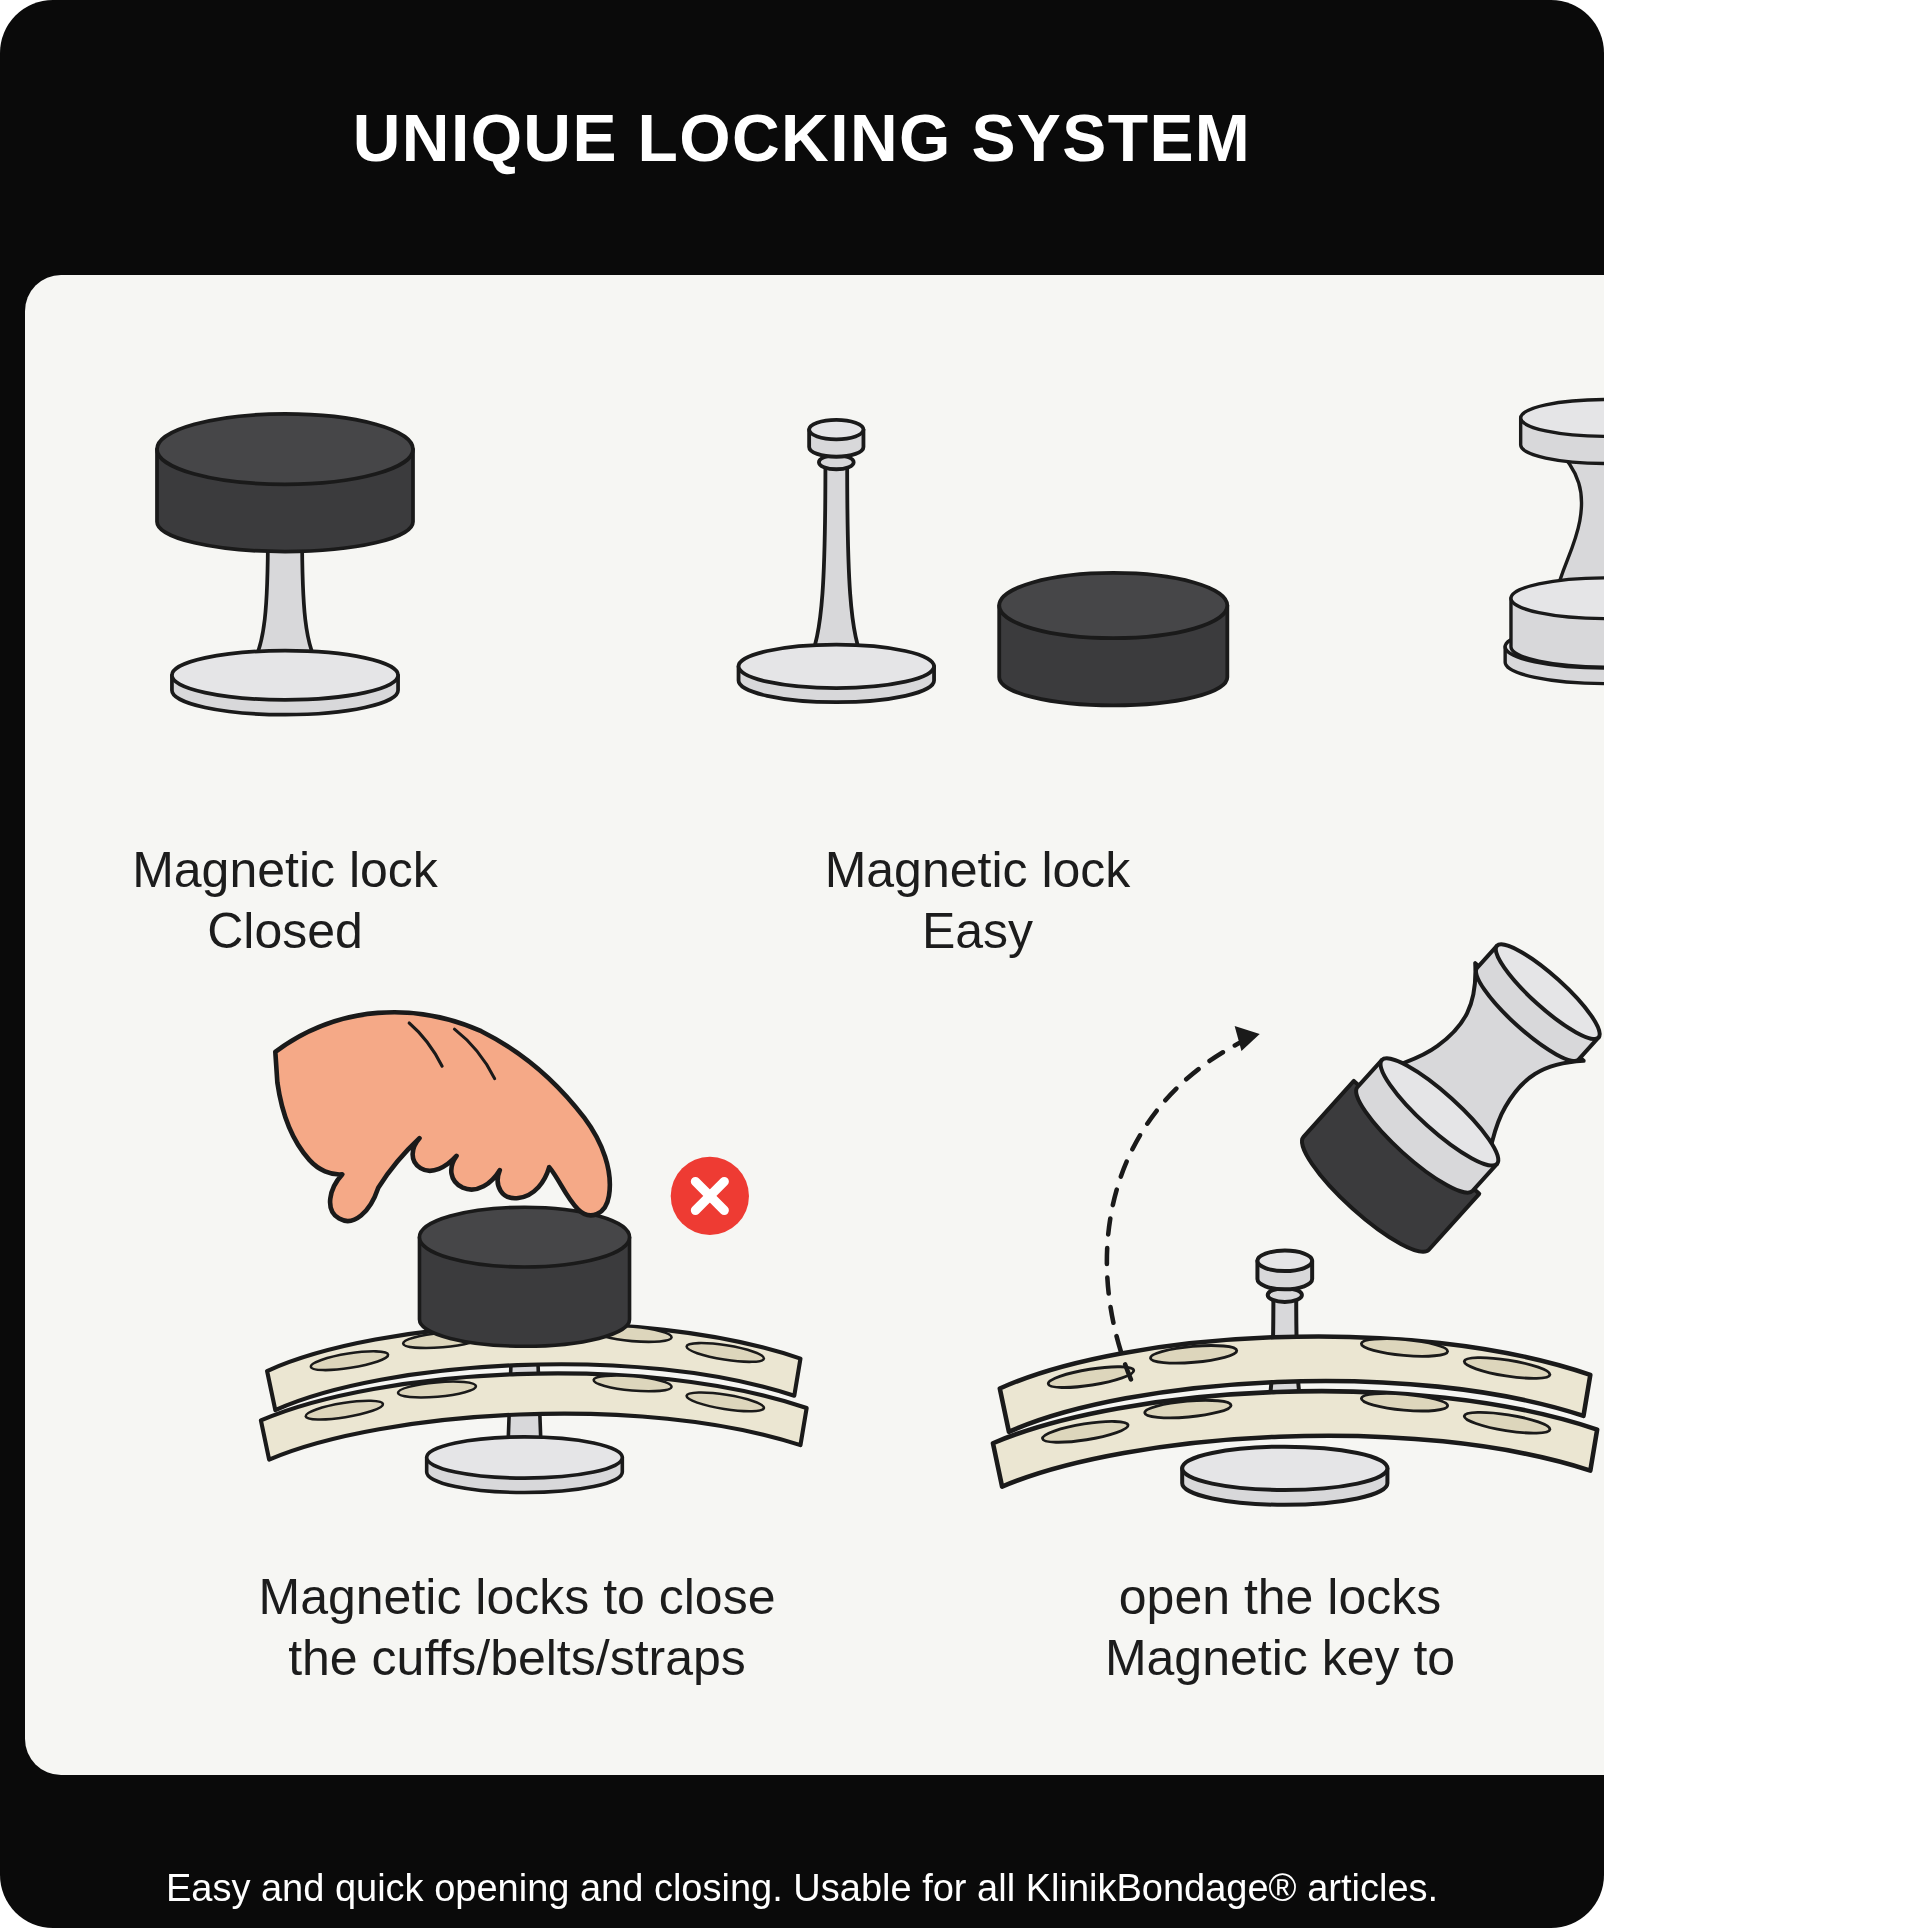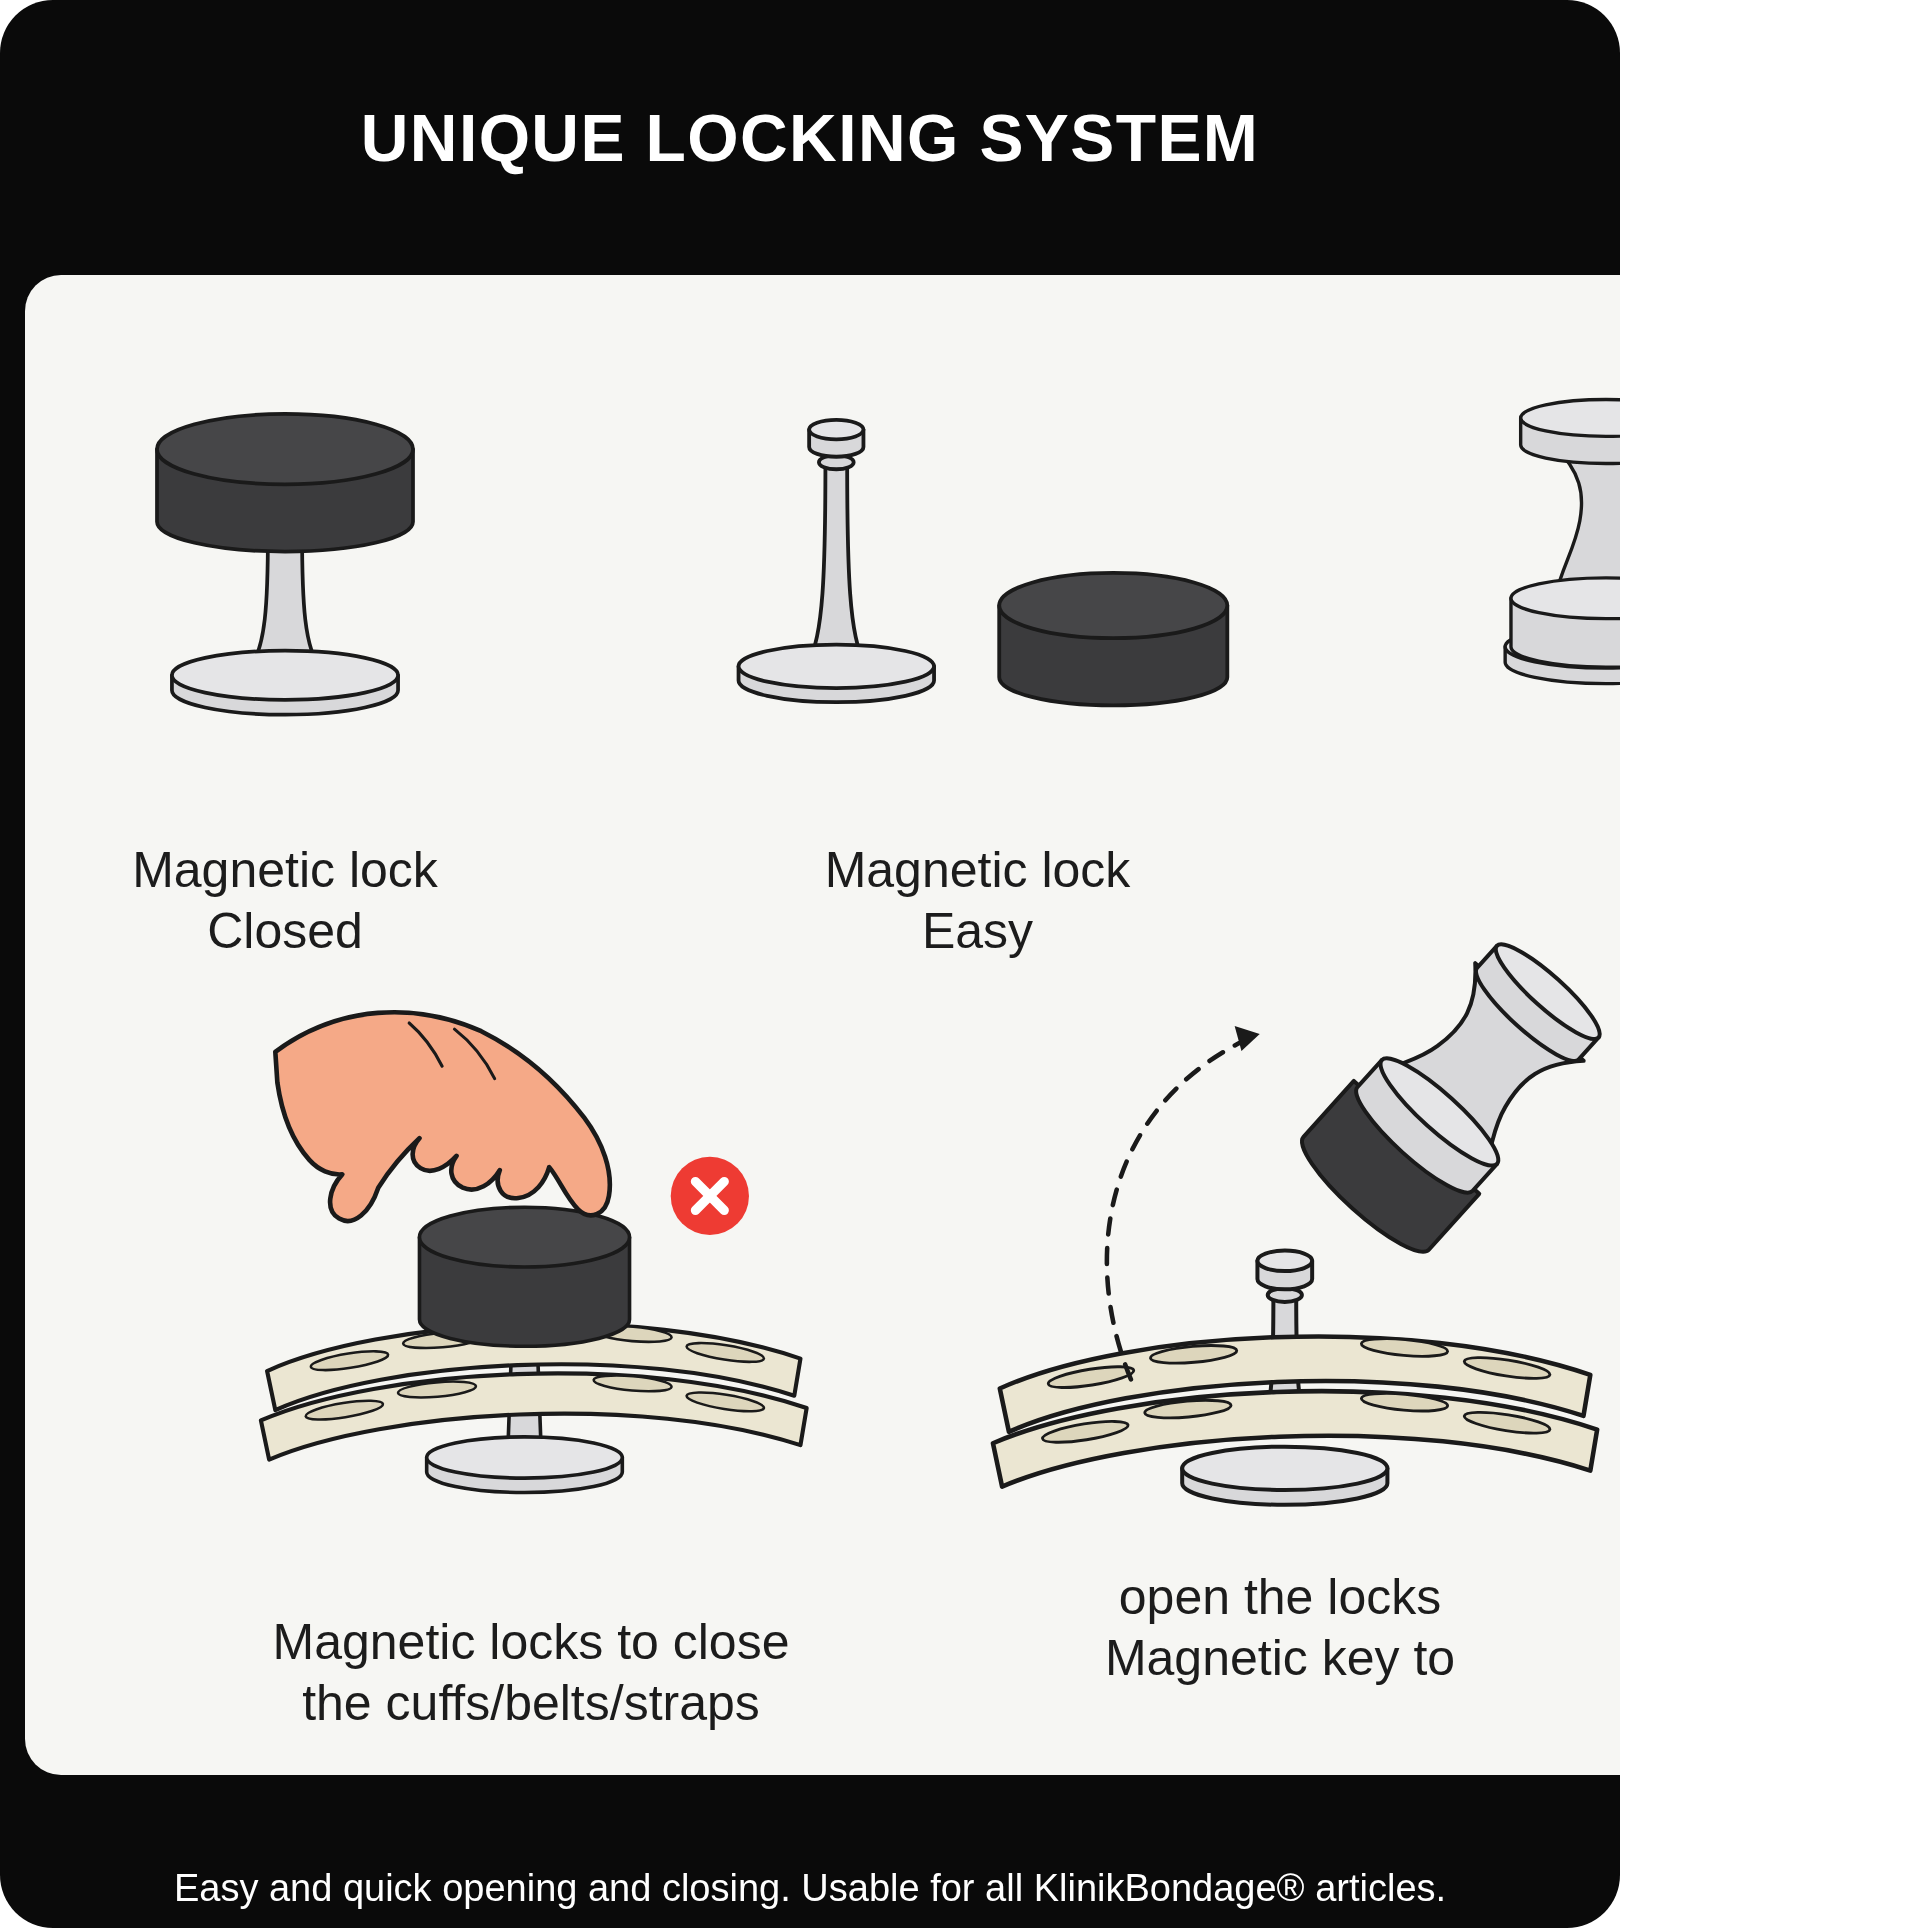--- a/index.html
+++ b/index.html
@@ -1,21 +1,20 @@
 <!DOCTYPE html>
 <html style="--page-bg: #0A0A0A; --panel: #F6F6F3; --ink: #1A1A1A; --metal: #D8D8DA; --metal-light: #E5E5E7; --dark: #3B3B3D; --dark-top: #464648; --strap: #EBE6D2; --slot: #DDD6BC; --skin: #F5A987; --badge-red: #EE3B33; --badge-green: #2EC850; --text-dark: #1C1C1C; --text-light: #FFFFFF;font-size:15px"><head>
 <meta charset="utf-8">
 <style>
   html,body{margin:0;padding:0;background:#ffffff;}
   .page{
     position:relative;width:1604px;height:1928px;
     background:var(--page-bg,#0A0A0A);
     border-radius:53px;overflow:hidden;
     font-family:"Liberation Sans",sans-serif;
-    padding-left:16px;
   }
   .header{
     position:absolute;left:0;top:0;right:0;height:275px;
     display:flex;align-items:center;justify-content:center;
   }
   .title{
     margin:0;color:var(--text-light,#fff);
     font-size:66px;font-weight:700;letter-spacing:1.4px;
   }
   .panel{
@@ -205,21 +204,21 @@
           <path class="arrowhead" d="M298,97 L276,90 L282,112 Z"></path>
         </g>
 
         <g transform="translate(655,265)">
           <circle class="badge-green-fill" r="38"></circle>
           <path class="wstroke" d="M-17,1 L-5,14 L18,-13"></path>
         </g>
       </svg>
     </figure>
 
-    <div class="caption" style="left:224px;top:1292px;width:565px;margin-top:45px;">
+    <div class="caption" style="left:210px;top:1292px;width:565px;">
       <span class="cap-line">Magnetic locks to close</span>
       <span class="cap-line">the cuffs/belts/straps</span>
     </div>
 
     <div class="caption" style="left:992px;top:1292px;width:527px;">
       <span class="cap-line">open the locks</span>
       <span class="cap-line">Magnetic key to</span>
     </div>
 
   </main>

